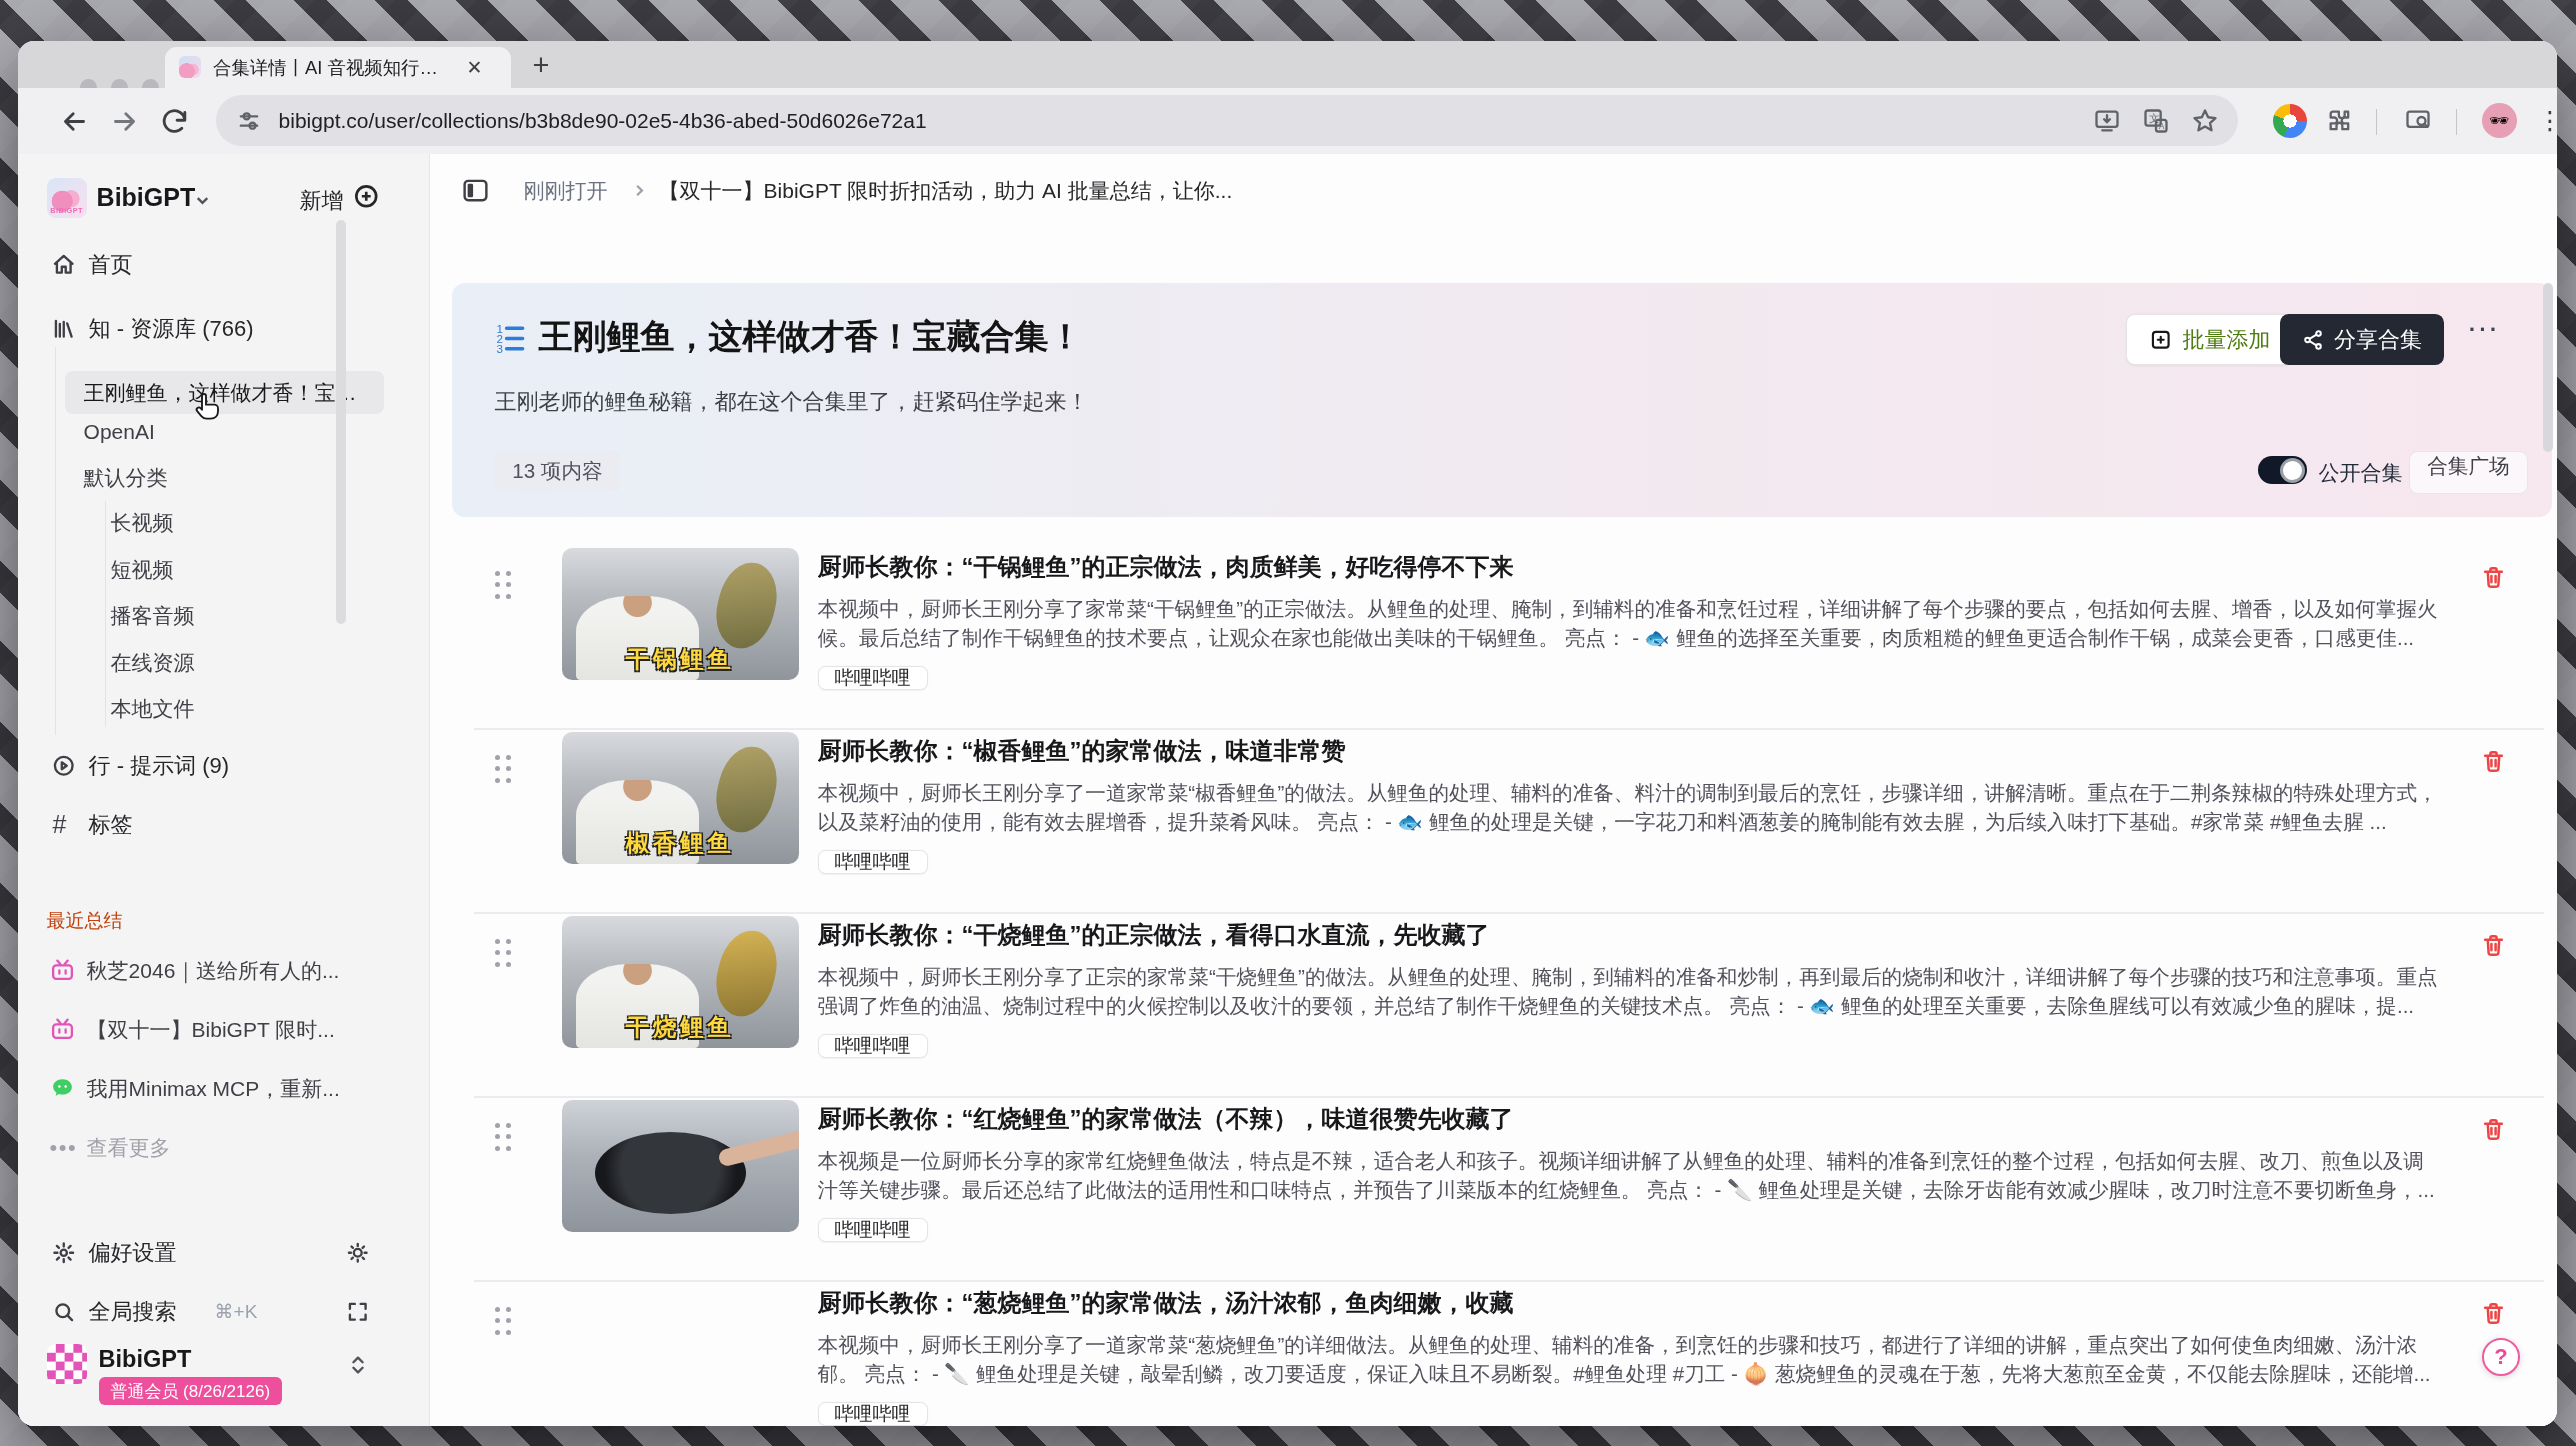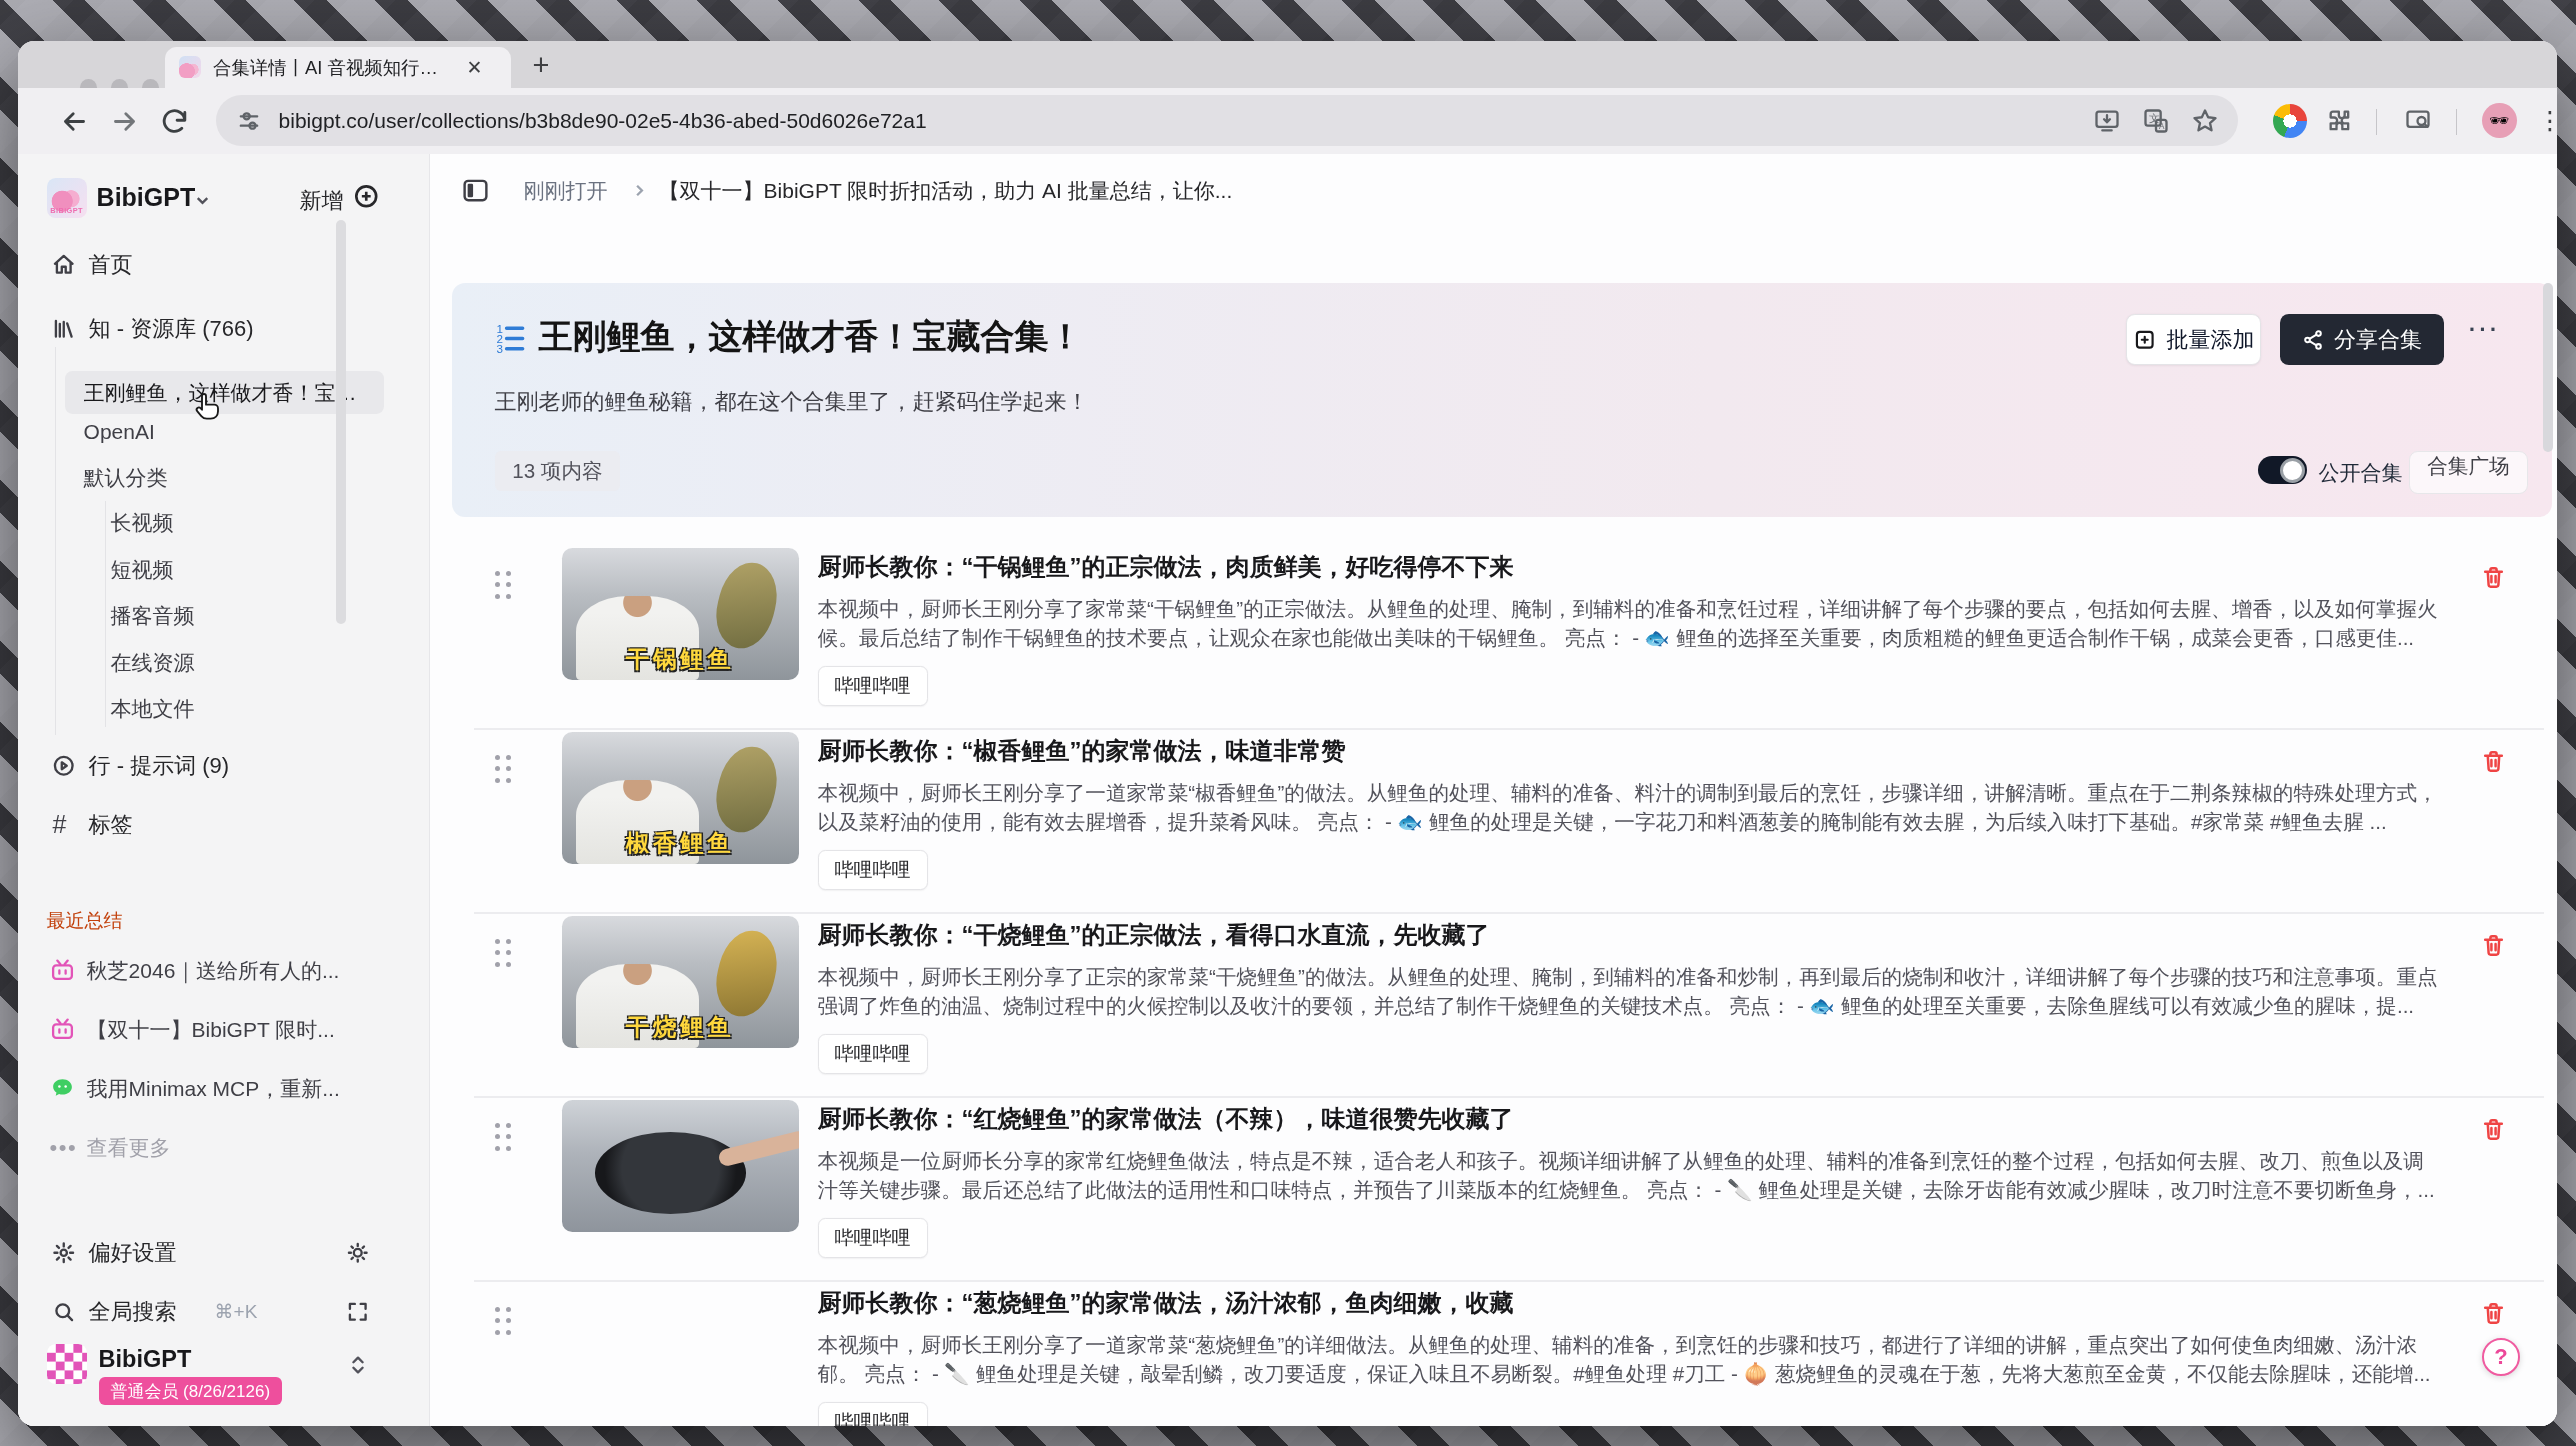--- a/index.html
+++ b/index.html
@@ -94,21 +94,21 @@
     position:absolute; left:22px; top:129px; width:2100px; height:234px; border-radius:13.2px;
     background:linear-gradient(90deg,#e9eff7,#f2e9ef 60%,#f7e7ef);
   }
   #hero-ic { position:absolute; left:40px; top:38px; width:35px; height:35px; }
   #hero-title { position:absolute; left:87px; top:31px; font-size:34px; font-weight:bold; color:#141414;
     font-family:"Liberation Serif","DejaVu Serif",serif; }
   #hero-sub { position:absolute; left:43px; top:104px; font-size:22px; color:#3f3f46; }
   #chip-count { position:absolute; left:43px; top:168px; height:40px; background:rgba(235,235,240,.95); border-radius:5.9px;
     display:flex; align-items:center; padding:0 17.6px; font-size:20.6px; color:#52525b; }
   .hero-btn { position:absolute; top:31px; height:51px; border-radius:8.8px; display:flex; align-items:center; gap:10.3px; font-size:22px; }
-  #btn-batch { left:1674px; padding:0 6px; background:#fff; border:0.7px solid #e4e4e7; color:#0f172a; box-shadow:0 0.7px 2.2px rgba(0,0,0,.06); }
+  #btn-batch { left:1674px; padding:0 22px; background:#fff; border:0.7px solid #e4e4e7; color:#4d7c0f; box-shadow:0 0.7px 2.2px rgba(0,0,0,.06); }
   #btn-share { left:1828px; padding:0 22px; background:#232833; color:#fff; }
   #hero-more { position:absolute; left:2016px; top:19px; font-size:32px; color:#374151; letter-spacing:1.5px; }
   #toggle { position:absolute; left:1806px; top:173px; width:49px; height:28px; border-radius:14px; background:#111827; }
   #toggle .knob { position:absolute; right:1.5px; top:1.5px; width:25px; height:25px; border-radius:50%; background:#fff; border:3.7px solid #9aa0a6; }
   #toggle-label { position:absolute; left:1867px; top:176px; font-size:21px; color:#1f2937; }
   #btn-square { position:absolute; left:1957px; top:168px; height:43px; border-radius:8.8px; border:0.7px solid #e7e7ea;
     background:rgba(255,255,255,.65); display:flex; align-items:flex-start; padding:0 17.6px; font-size:20.6px; color:#3f3f46; }
   
   #list { position:absolute; left:22px; top:390px; width:2100px; }
   .row { position:relative; height:184px; }
@@ -134,21 +134,21 @@
   .v-wok::after { right:-4%; top:30%; width:38%; height:13%; background:#d9b39a; border-radius:13.2px; transform:rotate(-14deg); }
   .v-plate { background:linear-gradient(180deg,#c2c8cb,#9aa3a7 55%,#7f8a8e); }
   .v-plate::after { left:24%; bottom:0; width:46%; height:34%; background:#e4bf3e; }
   .thumb-caption { position:absolute; left:50%; bottom:5.9px; transform:translateX(-50%); z-index:2;
     font-family:"Liberation Serif","DejaVu Serif",serif; font-weight:bold; font-size:23.5px; letter-spacing:3.7px;
     color:#ffd83d; text-shadow:1.5px 1.5px 0 #222, -1.5px 1.5px 0 #222, 1.5px -1.5px 0 #222, -1.5px -1.5px 0 #222; white-space:nowrap; }
   .meta { position:absolute; left:366px; top:7.4px; right:81px; }
   .row-title { font-size:24px; font-weight:bold; color:#18181b; white-space:nowrap; overflow:hidden; }
   .row-desc { margin-top:10.3px; width:1626px; font-size:20.6px; line-height:29px; color:#52525b;
     display:-webkit-box; -webkit-line-clamp:2; -webkit-box-orient:vertical; overflow:hidden; }
-  .badge { display:inline-flex; margin-top:14.7px; height:40px; align-items:center; padding:0 16px;
+  .badge { display:inline-flex; margin-top:14.7px; height:24px; align-items:center; padding:0 16px;
     border:1.5px solid #e4e4e7; border-radius:7.4px; background:#fff; font-size:19px; color:#27272a;
     box-shadow:0 0.7px 1.5px rgba(0,0,0,.05); }
   .trash { position:absolute; right:46px; top:20.6px; width:25px; height:25px; stroke:#ef4444; fill:none; stroke-width:2.4; stroke-linecap:round; stroke-linejoin:round; }
   #main-scroll { position:absolute; right:4.4px; top:129px; width:10.3px; height:169px; border-radius:5.1px; background:#d8d8dc; }
   
   #help-btn { position:absolute; left:2482px; top:1338px; width:38px; height:38px; border-radius:50%; background:#fff;
     border:2.2px solid #f05ba0; color:#ec4899; font-size:22px; font-weight:bold; display:flex; align-items:center; justify-content:center;
     box-shadow:0 1.5px 5.9px rgba(0,0,0,.15); }
   #cursor { position:absolute; left:190px; top:390px; width:32px; height:32px; z-index:50; }
   svg text { font-family:"Liberation Sans","DejaVu Sans",sans-serif; }

